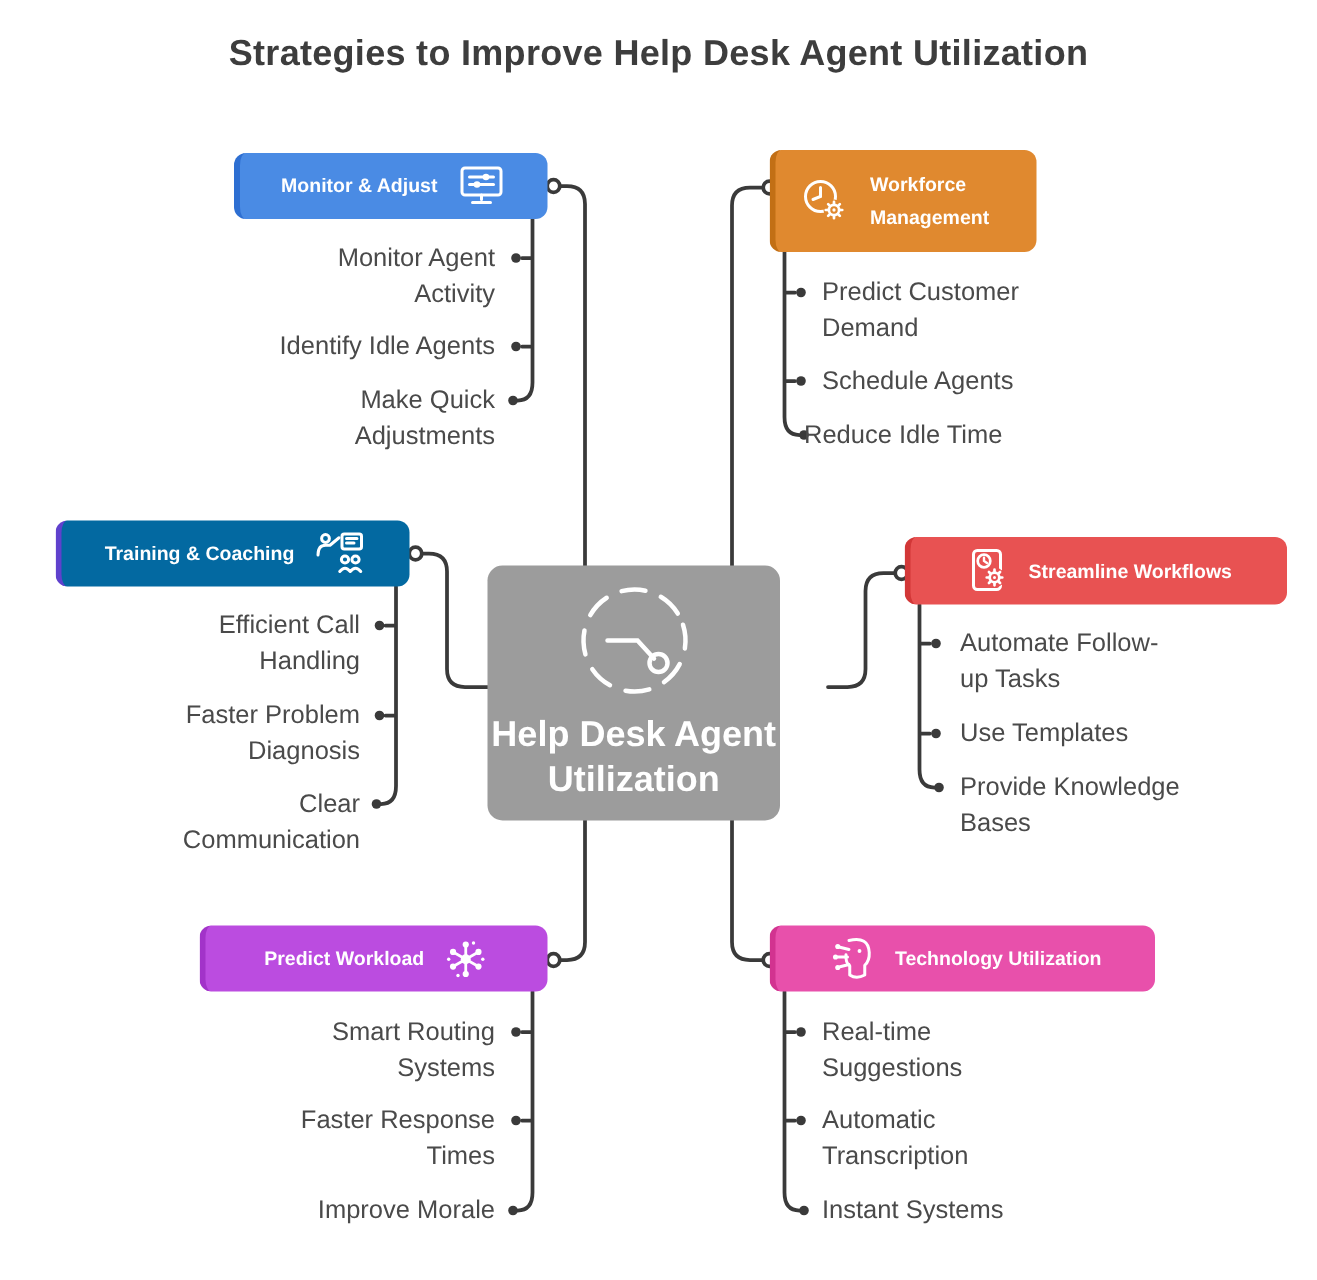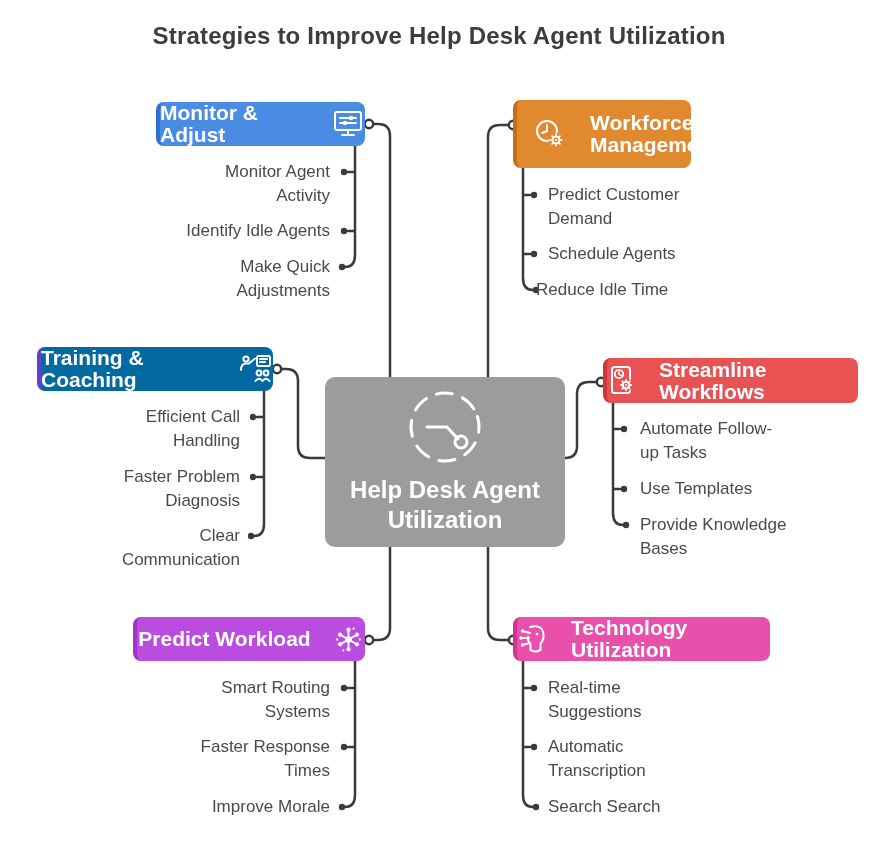--- a/index.html
+++ b/index.html
@@ -1,31 +1,31 @@
 <!DOCTYPE html>
 <html><head>
 <meta charset="utf-8">
 <style>
   html,body{margin:0;padding:0;background:#fff;}
   #canvas{position:relative;width:878px;height:853px;background:#fff;overflow:hidden;
           font-family:"Liberation Sans",sans-serif;}
   .title{position:absolute;top:22px;left:0;width:100%;text-align:center;
          font-size:24px;font-weight:700;color:#3d3d3d;letter-spacing:.2px;}
   #connector-svg{position:absolute;left:0;top:0;pointer-events:none;}
-  .bb{position:absolute;display:flex;align-items:center;justify-content:center;gap:22px;
+  .bb{position:absolute;display:flex;align-items:center;justify-content:center;gap:12px;
       border-radius:8px;border-left:4px solid transparent;box-sizing:border-box;
-      color:#fff;font-weight:700;font-size:21px;line-height:22px;z-index:2;}
+      color:#fff;font-weight:700;font-size:13px;line-height:22px;z-index:2;}
   .bb svg{flex-shrink:0;display:block;}
   #box-monitor   {left:156px;top:102px;width:209px;height:44px;}
   #box-workforce {left:513px;top:100px;width:178px;height:68px;justify-content:flex-start;padding-left:15px;}
   #box-training  {left:37px; top:347px;width:236px;height:44px;}
   #box-streamline{left:603px;top:358px;width:255px;height:45px;}
   #box-balanced  {left:133px;top:617px;width:232px;height:44px;}
   #box-technology{left:513px;top:617px;width:257px;height:44px;}
-  #center-node{position:absolute;left:325px;top:377px;width:240px;height:170px;
+  #center-node{position:absolute;left:325px;top:377px;width:195px;height:170px;
       border-radius:10px;display:flex;flex-direction:column;align-items:center;
       padding-top:8px;box-sizing:border-box;z-index:2;}
   .center-label{color:#fff;font-size:24px;font-weight:600;line-height:30px;
       text-align:center;white-space:pre-line;margin-top:-2px;}
   .sub{position:absolute;font-size:17px;line-height:24px;color:#4a4a4a;
        white-space:pre-line;z-index:1;}
   .sub.r{text-align:right;}
   
   #ma-0{right:548px;top:160px;} #ma-1{right:548px;top:219px;margin-left:32px;} #ma-2{right:548px;top:255px;}
   #tc-0{right:638px;top:405px;} #tc-1{right:638px;top:465px;} #tc-2{right:638px;top:524px;}
@@ -229,15 +229,15 @@
   <div class="sub r" id="bw-0">Smart Routing
 Systems</div>
   <div class="sub r" id="bw-1">Faster Response
 Times</div>
   <div class="sub r" id="bw-2">Improve Morale</div>
 
   <div class="sub" id="tu-0">Real-time
 Suggestions</div>
   <div class="sub" id="tu-1">Automatic
 Transcription</div>
-  <div class="sub" id="tu-2">Search Search</div>
+  <div class="sub" id="tu-2">Instant Systems</div>
 
 </div>
 
 </body></html>

